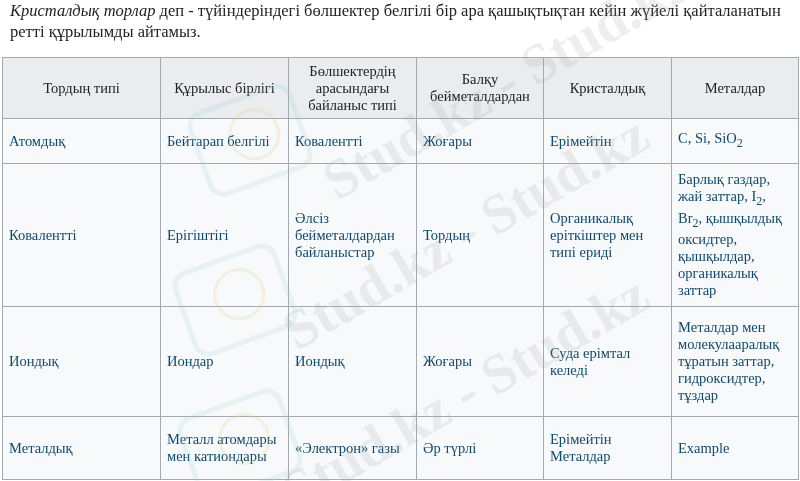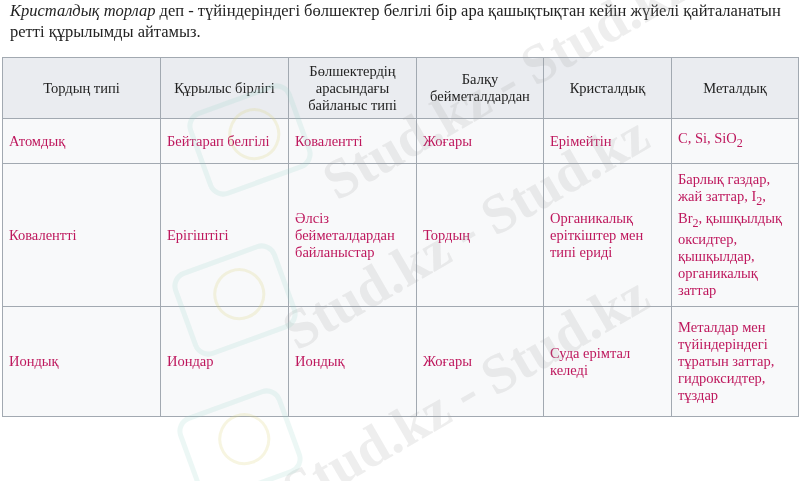--- a/index.html
+++ b/index.html
@@ -25,21 +25,21 @@
     border: 1px solid #a2a9b1;
     padding: 0 6px;
     vertical-align: middle;
   }
   table.crystal th {
     background: #eaecf0;
     font-weight: normal;
     text-align: center;
     color: #222;
   }
-  table.crystal td { text-align: left; color: #be185d; }
+  table.crystal td { text-align: left; color: #0c4a6e; }
   col.c1 { width: 158px; }
   col.c2 { width: 128px; }
   col.c3 { width: 128px; }
   col.c4 { width: 127px; }
   col.c5 { width: 128px; }
   col.c6 { width: 127px; }
   tr.h { height: 61px; }
   tr.r1 { height: 45px; }
   tr.r2 { height: 143px; }
   tr.r3 { height: 110px; }
@@ -78,21 +78,21 @@
       <col class="c5">
       <col class="c6">
   </colgroup>
   <thead>
     <tr class="h">
       <th>Тордың типі</th>
       <th>Құрылыс бірлігі</th>
       <th>Бөлшектердің арасындағы байланыс типі</th>
       <th>Балқу бейметалдардан</th>
       <th>Кристалдық</th>
-      <th>Металдық</th>
+      <th>Металдар</th>
     </tr>
   </thead>
   <tbody>
     <tr class="r1">
       <td>Атомдық</td>
       <td>Бейтарап белгілі</td>
       <td>Ковалентті</td>
       <td>Жоғары</td>
       <td>Ерімейтін</td>
       <td><span>C, Si, SiO</span><sub>2</sub></td>
@@ -104,21 +104,29 @@
       <td>Тордың</td>
       <td>Органикалық еріткіштер мен типі ериді</td>
       <td><span>Барлық газдар, жай заттар, I</span><sub>2</sub><span>, Br</span><sub>2</sub><span>, қышқылдық оксидтер, қышқылдар, органикалық заттар</span></td>
     </tr>
     <tr class="r3">
       <td>Иондық</td>
       <td>Иондар</td>
       <td>Иондық</td>
       <td>Жоғары</td>
       <td>Суда ерімтал келеді</td>
-      <td>Металдар мен түйіндеріндегі тұратын заттар, гидроксидтер, тұздар</td>
+      <td>Металдар мен молекулааралық тұратын заттар, гидроксидтер, тұздар</td>
+    </tr>
+    <tr class="r4">
+      <td>Металдық</td>
+      <td>Металл атомдары мен катиондары</td>
+      <td>«Электрон» газы</td>
+      <td>Әр түрлі</td>
+      <td>Ерімейтін Металдар</td>
+      <td>Example</td>
     </tr>
   </tbody>
 </table>
 
 <div class="wm" style="left:300px; top:50px;">Stud.kz - Stud.kz</div>
 <div class="wm" style="left:260px; top:200px;">Stud.kz - Stud.kz</div>
 <div class="wm" style="left:260px; top:360px;">Stud.kz - Stud.kz</div>
 <div class="logo" style="left:195px; top:95px;"></div>
 <div class="logo" style="left:180px; top:255px;"></div>
 <div class="logo" style="left:185px; top:400px;"></div>

